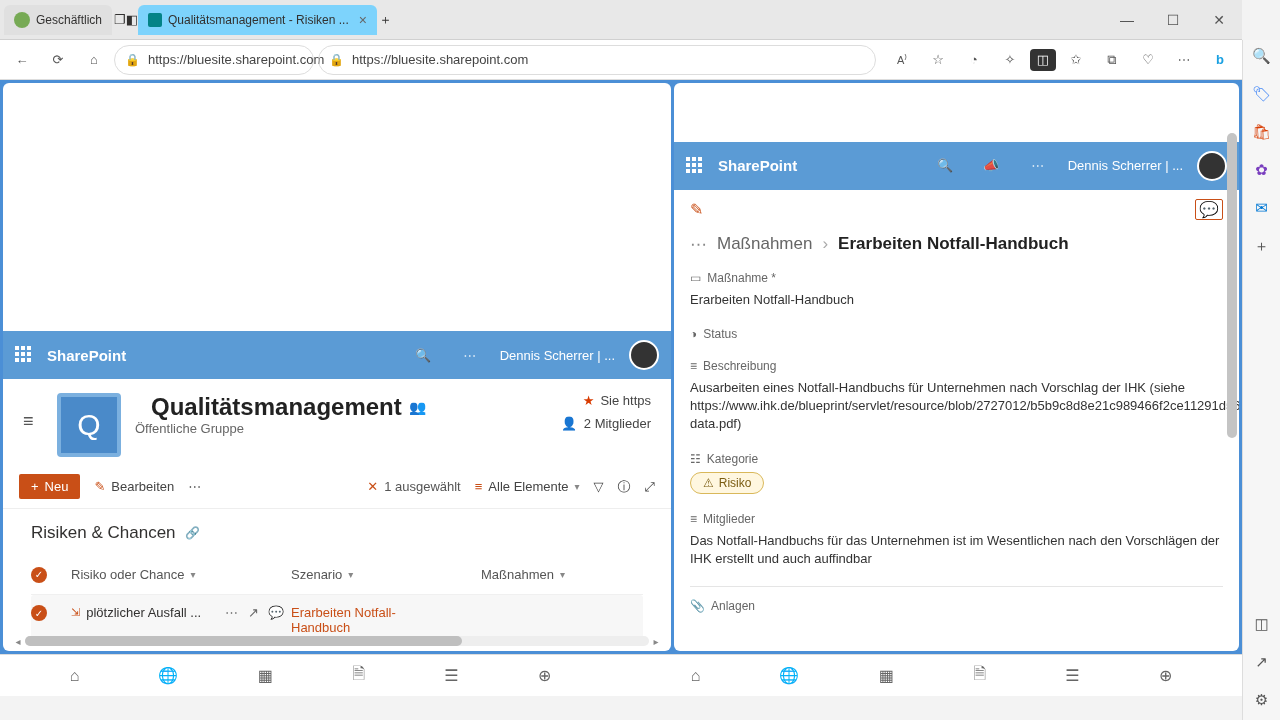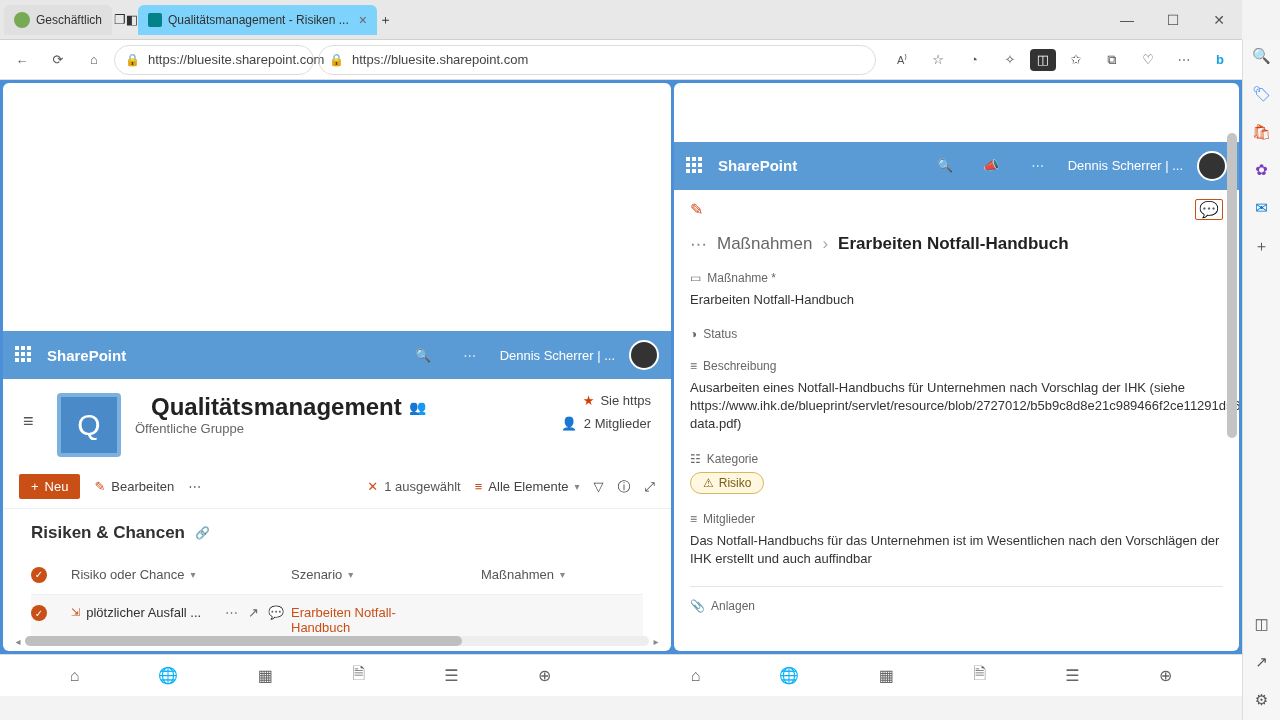--- a/index.html
+++ b/index.html
@@ -36,21 +36,21 @@
 .site-title { font-size:24px; font-weight:600; color:#222; display:flex;align-items:center;gap:8px;margin-left:16px;}
 .site-sub { font-size:13px; color:#666; margin-top:0; }
 .site-right { margin-left:auto; text-align:right; font-size:13px; color:#444; }
 .site-right div{ display:flex;align-items:center;gap:6px;justify-content:flex-end;margin-bottom:8px; }
 .star{ color:#d83b01; }
 .toolbar { display:flex; align-items:center; height:44px; padding:0 16px; gap:14px; border-bottom:1px solid #eee; font-size:13px; }
 .btn-new { background:#c94f17;color:#fff;padding:5px 12px;border-radius:2px;display:flex;align-items:center;gap:6px;cursor:pointer; }
 .tb-item{ display:flex;align-items:center;gap:6px;color:#444;cursor:pointer; }
 .tb-item.sel{ color:#555; }
 .tb-spacer{ flex:1; }
-.list-title { padding:14px 28px 6px 28px; font-size:17px; font-weight:700; display:flex;align-items:center;gap:10px; }
+.list-title { padding:14px 28px 6px 28px; font-size:17px; font-weight:400; display:flex;align-items:center;gap:10px; }
 .grid { padding:6px 28px; }
 .grid-head { display:flex; align-items:center; height:40px; color:#555; font-size:13px; border-bottom:1px solid #f0f0f0; }
 .col-check{ width:40px; }
 .col-risk{ width:220px; display:flex;align-items:center;gap:6px;}
 .col-scen{ width:190px; display:flex;align-items:center;gap:6px;}
 .col-mass{ width:150px; display:flex;align-items:center;gap:6px;}
 .chev{ color:#888;font-size:10px; }
 .check-circle{ width:16px;height:16px;border-radius:50%;background:#c94f17;display:flex;align-items:center;justify-content:center;color:#fff;font-size:10px; }
 .grid-row { display:flex; align-items:flex-start; padding:10px 0; background:#f7f7f7; border-radius:3px; font-size:13px; }
 .grid-row .col-scen{ color:#555; line-height:1.3; }

